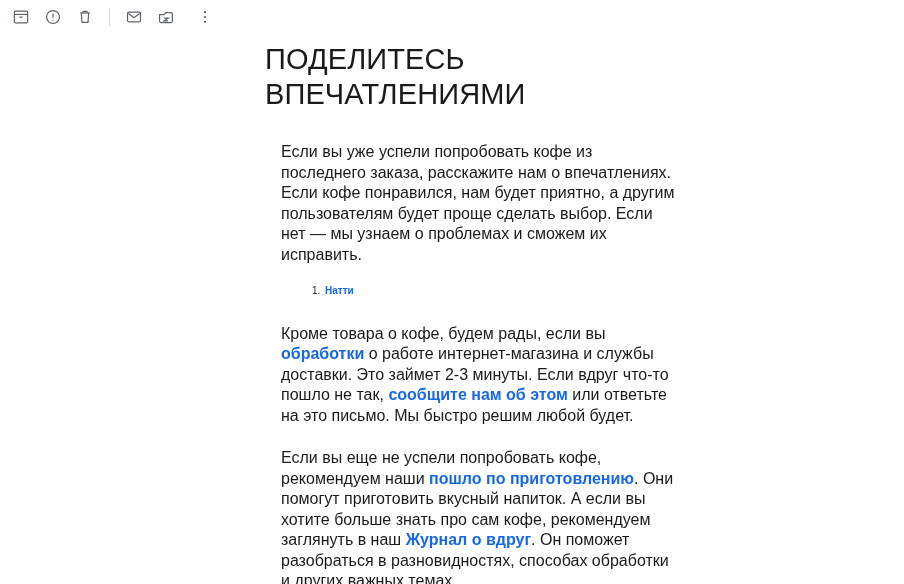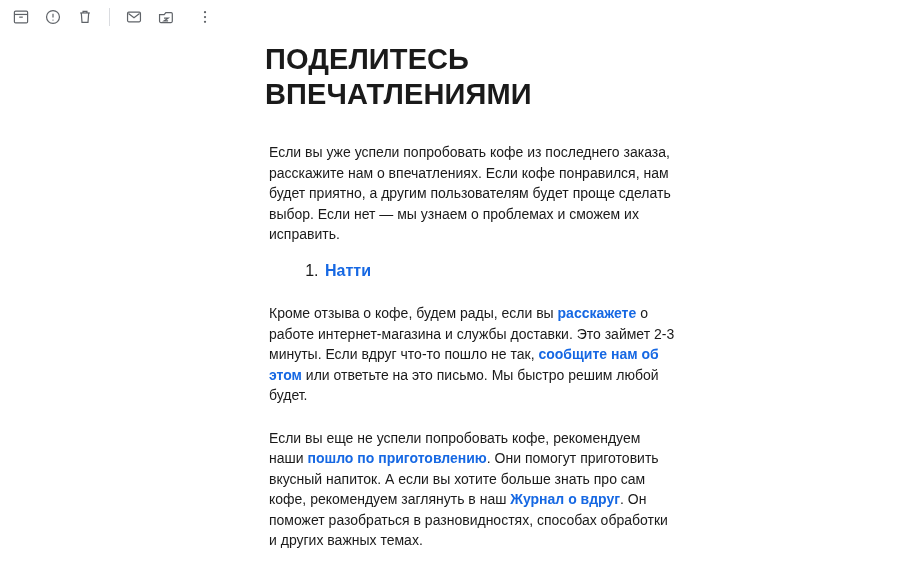--- a/index.html
+++ b/index.html
@@ -62,42 +62,42 @@
   }
   .content {
     width: 412px;
     margin-left: 265px;
     padding-top: 8px;
   }
   .headline {
     font-family: "Liberation Sans", sans-serif;
     font-size: 29px;
     line-height: 35px;
-    font-weight: 700;
+    font-weight: 400;
     color: #1a1a1a;
     letter-spacing: 0.1px;
     margin: 0 0 30px 0;
     white-space: pre-line;
   }
   .para {
-    font-size: 14px;
+    font-size: 16px;
     line-height: 20.5px;
     color: #1a1a1a;
-    margin: 0 0 22px 4px;
+    margin: 0 0 22px 16px;
   }
   .para:last-child { margin-bottom: 0; }
   a.link {
     color: #1668e3;
     font-weight: bold;
     text-decoration: none;
   }
   ol.ordered {
     margin: -6px 0 22px 0;
     padding-left: 58px;
-    font-size: 16px;
+    font-size: 10px;
     line-height: 20.5px;
     color: #1a1a1a;
   }
   ol.ordered li { padding-left: 2px; }
 </style>
 </head>
 <body>
 
 <div id="app">
 
@@ -159,21 +159,21 @@
       <p class="para">Если вы уже успели попробовать кофе из последнего заказа, расскажите нам о впечатлениях. Если кофе понравился, нам будет приятно, а другим пользователям будет проще сделать выбор. Если нет — мы узнаем о проблемах и сможем их исправить.</p>
 
 
       <ol class="ordered">
         <li>
           <a class="link" href="#">Натти</a>
         </li>
       </ol>
 
       <p class="para">
-        <span>Кроме отзыва о кофе, будем рады, если вы </span><a class="link" href="#">расскажете</a><span> о работе интернет-магазина и службы доставки. Это займет 2-3 минуты. Если вдруг что-то пошло не так, </span><a class="link" href="#">сообщите нам об этом</a><span> или ответьте на это письмо. Мы быстро решим любой будет.</span>
+        <span>Кроме товара о кофе, будем рады, если вы </span><a class="link" href="#">обработки</a><span> о работе интернет-магазина и службы доставки. Это займет 2-3 минуты. Если вдруг что-то пошло не так, </span><a class="link" href="#">сообщите нам об этом</a><span> или ответьте на это письмо. Мы быстро решим любой будет.</span>
       </p>
 
       <p class="para">
         <span>Если вы еще не успели попробовать кофе, рекомендуем наши </span><a class="link" href="#">пошло по приготовлению</a><span>. Они помогут приготовить вкусный напиток. А если вы хотите больше знать про сам кофе, рекомендуем заглянуть в наш </span><a class="link" href="#">Журнал о вдруг</a><span>. Он поможет разобраться в разновидностях, способах обработки и других важных темах.</span>
       </p>
 
     </div>
   </div>
 
 </div>

